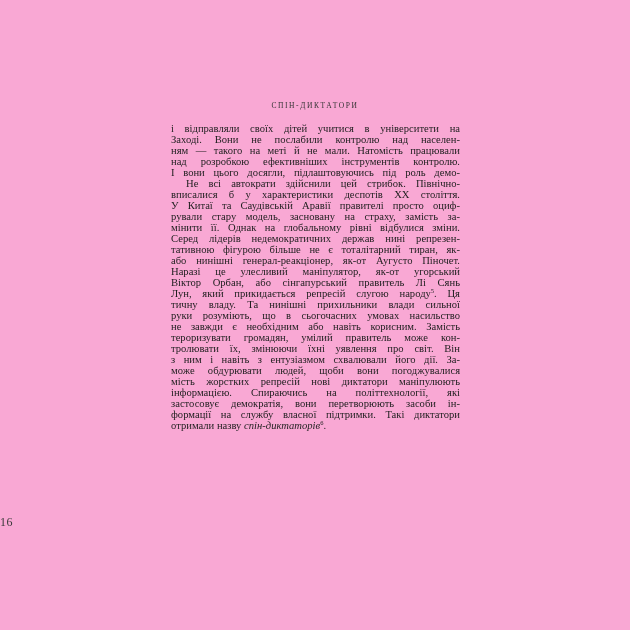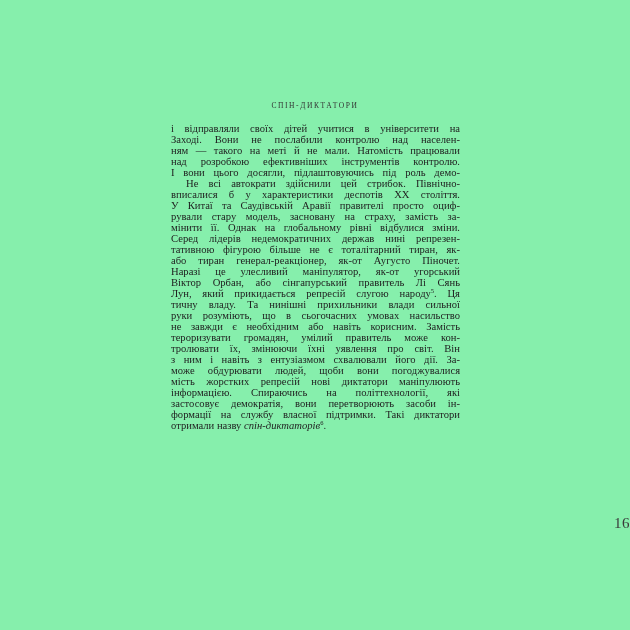--- a/index.html
+++ b/index.html
@@ -4,21 +4,21 @@
 <style>
   html, body {
     margin: 0;
     padding: 0;
     background: #ffffff;
   }
   .book-page {
     position: relative;
     width: 630px;
     height: 630px;
-    background: #86efac;
+    background: #f9a8d4;
     font-family: "Liberation Serif", "DejaVu Serif", serif;
     color: #1e1e1e;
     overflow: hidden;
   }
   .running-header {
     position: absolute;
     top: 101px;
     left: 0;
     width: 100%;
     text-align: center;
@@ -53,22 +53,22 @@
   .sup {
     font-size: 6.5px;
     line-height: 0;
     vertical-align: 4px;
   }
   .page-number {
     position: absolute;
     top: 515px;
     left: 0;
     width: 100%;
-    text-align: right;
-    font-size: 15px;
+    text-align: left;
+    font-size: 12px;
     letter-spacing: 0.5px;
     color: #3a3a3a;
   }
 </style>
 </head>
 <body>
 
 <div class="book-page">
   <div class="running-header">Спін-диктатори</div>
 
@@ -78,21 +78,21 @@
       <div class="line"><span>ням — такого на меті й не мали. Натомість працювали</span></div>
       <div class="line"><span>над розробкою ефективніших інструментів контролю.</span></div>
       <div class="line"><span>І вони цього досягли, підлаштовуючись під роль демо-</span></div>
       <div class="line indent"><span>Не всі автократи здійснили цей стрибок. Північно-</span></div>
       <div class="line"><span>вписалися б у характеристики деспотів ХХ століття.</span></div>
       <div class="line"><span>У Китаї та Саудівській Аравії правителі просто оциф-</span></div>
       <div class="line"><span>рували стару модель, засновану на страху, замість за-</span></div>
       <div class="line"><span>мінити її. Однак на глобальному рівні відбулися зміни.</span></div>
       <div class="line"><span>Серед лідерів недемократичних держав нині репрезен-</span></div>
       <div class="line"><span>тативною фігурою більше не є тоталітарний тиран, як-</span></div>
-      <div class="line"><span>або тиран генерал-реакціонер, як-от Аугусто Піночет.</span></div>
+      <div class="line"><span>або нинішні генерал-реакціонер, як-от Аугусто Піночет.</span></div>
       <div class="line"><span>Наразі це улесливий маніпулятор, як-от угорський</span></div>
       <div class="line"><span>Віктор Орбан, або сінгапурський правитель Лі Сянь</span></div>
       <div class="line"><span>Лун, який прикидається репресій слугою народу</span><span class="sup">5</span><span>. Ця</span></div>
       <div class="line"><span>тичну владу. Та нинішні прихильники влади сильної</span></div>
       <div class="line"><span>руки розуміють, що в сьогочасних умовах насильство</span></div>
       <div class="line"><span>не завжди є необхідним або навіть корисним. Замість</span></div>
       <div class="line"><span>тероризувати громадян, умілий правитель може кон-</span></div>
       <div class="line"><span>тролювати їх, змінюючи їхні уявлення про світ. Він</span></div>
       <div class="line"><span>з ним і навіть з ентузіазмом схвалювали його дії. За-</span></div>
       <div class="line"><span>може обдурювати людей, щоби вони погоджувалися</span></div>

